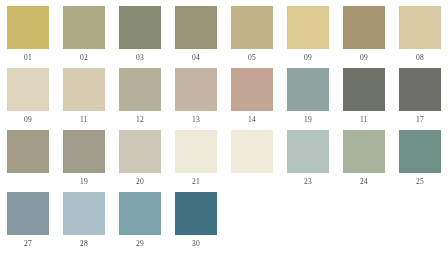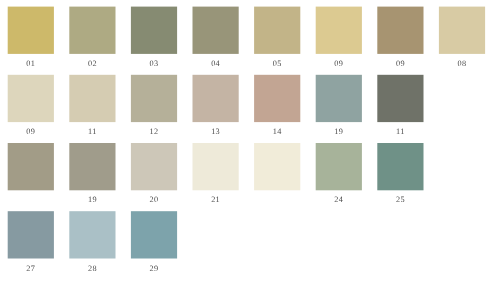--- a/index.html
+++ b/index.html
@@ -132,20 +132,24 @@
         <span class="swatch-label">14</span>
       </div>
       <div class="swatch-cell">
         <div class="swatch-chip" style="background: rgb(143, 163, 161);"></div>
         <span class="swatch-label">19</span>
       </div>
       <div class="swatch-cell">
         <div class="swatch-chip" style="background: rgb(111, 114, 104);"></div>
         <span class="swatch-label">11</span>
       </div>
+      <div class="swatch-cell">
+        <div class="swatch-chip" style="background: rgb(110, 111, 106);"></div>
+        <span class="swatch-label">17</span>
+      </div>
     </div>
     <div class="swatch-row">
       <div class="swatch-cell">
         <div class="swatch-chip" style="background: rgb(162, 156, 135);"></div>
       </div>
       <div class="swatch-cell">
         <div class="swatch-chip" style="background: rgb(160, 156, 139);"></div>
         <span class="swatch-label">19</span>
       </div>
       <div class="swatch-cell">
@@ -153,20 +157,24 @@
         <span class="swatch-label">20</span>
       </div>
       <div class="swatch-cell">
         <div class="swatch-chip" style="background: rgb(238, 234, 217);"></div>
         <span class="swatch-label">21</span>
       </div>
       <div class="swatch-cell">
         <div class="swatch-chip" style="background: rgb(241, 236, 217);"></div>
       </div>
       <div class="swatch-cell">
+        <div class="swatch-chip" style="background: rgb(180, 197, 192);"></div>
+        <span class="swatch-label">23</span>
+      </div>
+      <div class="swatch-cell">
         <div class="swatch-chip" style="background: rgb(167, 179, 154);"></div>
         <span class="swatch-label">24</span>
       </div>
       <div class="swatch-cell">
         <div class="swatch-chip" style="background: rgb(111, 145, 135);"></div>
         <span class="swatch-label">25</span>
       </div>
     </div>
     <div class="swatch-row">
       <div class="swatch-cell">
@@ -175,20 +183,24 @@
       </div>
       <div class="swatch-cell">
         <div class="swatch-chip" style="background: rgb(170, 192, 198);"></div>
         <span class="swatch-label">28</span>
       </div>
       <div class="swatch-cell">
         <div class="swatch-chip" style="background: rgb(125, 163, 171);"></div>
         <span class="swatch-label">29</span>
       </div>
       <div class="swatch-cell">
+        <div class="swatch-chip" style="background: rgb(65, 114, 132);"></div>
+        <span class="swatch-label">30</span>
+      </div>
+      <div class="swatch-cell">
         <div class="swatch-chip empty"></div>
         <span class="swatch-label blank"></span>
       </div>
       <div class="swatch-cell">
         <div class="swatch-chip empty"></div>
         <span class="swatch-label blank"></span>
       </div>
       <div class="swatch-cell">
         <div class="swatch-chip empty"></div>
         <span class="swatch-label blank"></span>

